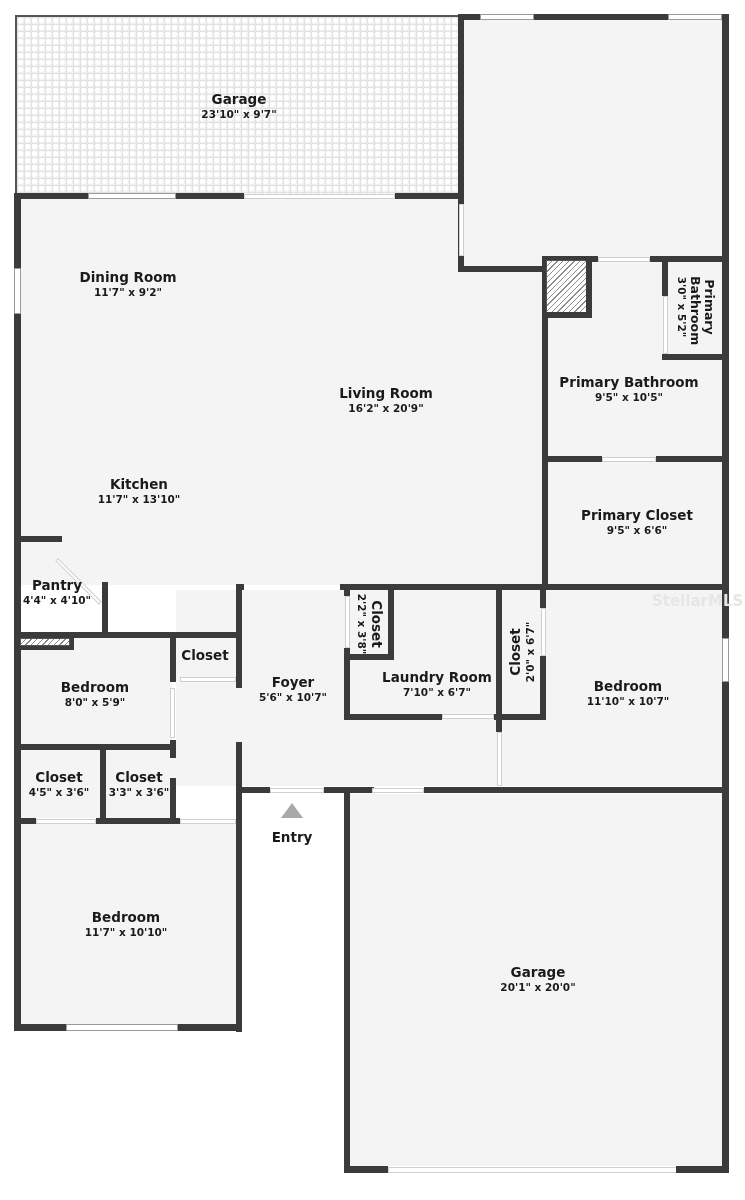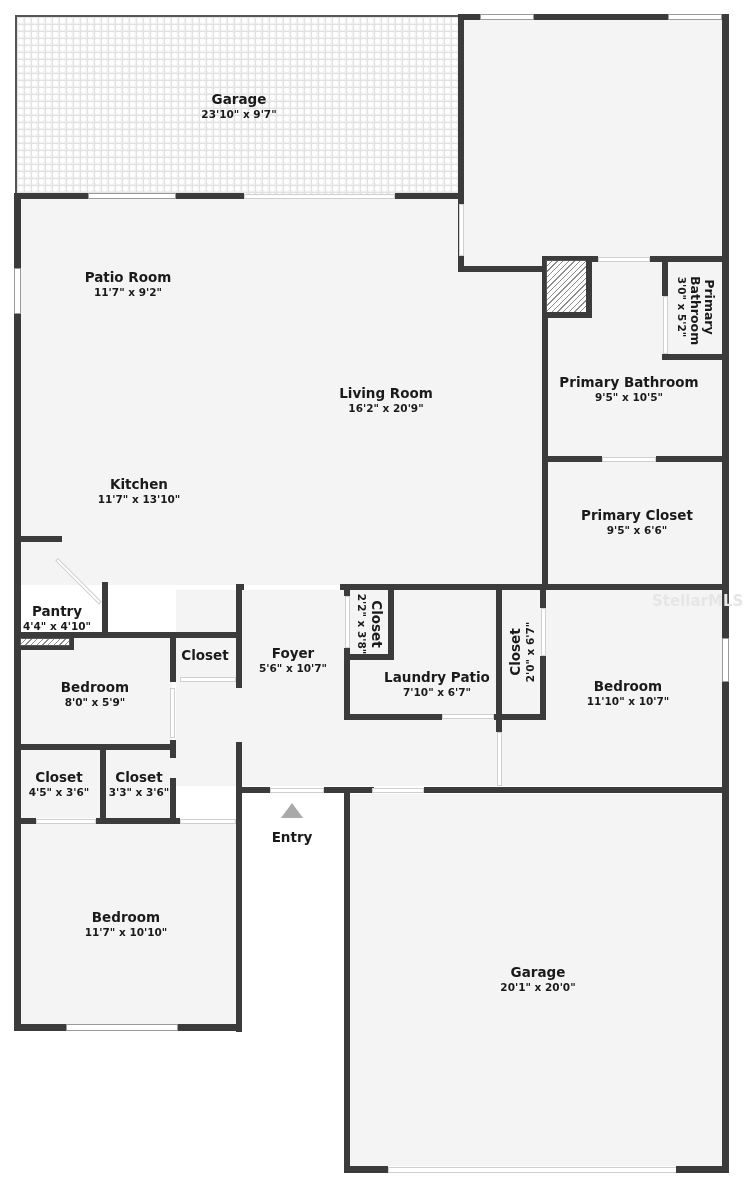--- a/index.html
+++ b/index.html
@@ -130,21 +130,21 @@
   <div class="win" style="left:66px;top:1024px;width:112px;height:7px;"></div>
   <div class="opening" style="left:598px;top:257px;width:52px;height:5px;"></div>
   <div class="opening" style="left:663px;top:296px;width:5px;height:58px;"></div>
   <div class="opening" style="left:602px;top:457px;width:54px;height:5px;"></div>
 
   <div class="label" style="left:239px;top:106px;">
     <span class="name">Garage</span>
     <span class="dim">23'10" x 9'7"</span>
   </div>
   <div class="label" style="left:128px;top:284px;">
-    <span class="name">Patio Room</span>
+    <span class="name">Dining Room</span>
     <span class="dim">11'7" x 9'2"</span>
   </div>
   <div class="label" style="left:386px;top:400px;">
     <span class="name">Living Room</span>
     <span class="dim">16'2" x 20'9"</span>
   </div>
   <div class="label vert-cw" style="left:696px;top:307px;">
     <span class="name" style="white-space:normal;width:62px;margin:0 auto;font-size:12.5px;line-height:1.1;">Primary Bathroom</span>
     <span class="dim">3'0" x 5'2"</span>
   </div>
@@ -153,37 +153,37 @@
     <span class="dim">9'5" x 10'5"</span>
   </div>
   <div class="label" style="left:139px;top:491px;">
     <span class="name">Kitchen</span>
     <span class="dim">11'7" x 13'10"</span>
   </div>
   <div class="label" style="left:637px;top:522px;">
     <span class="name">Primary Closet</span>
     <span class="dim">9'5" x 6'6"</span>
   </div>
-  <div class="label" style="left:57px;top:618px;">
+  <div class="label" style="left:57px;top:592px;">
     <span class="name">Pantry</span>
     <span class="dim">4'4" x 4'10"</span>
   </div>
   <div class="label vert-cw" style="left:370px;top:624px;">
     <span class="name">Closet</span>
     <span class="dim">2'2" x 3'8"</span>
   </div>
   <div class="label" style="left:205px;top:655px;">
     <span class="name">Closet</span>
   </div>
-  <div class="label" style="left:293px;top:660px;">
+  <div class="label" style="left:293px;top:689px;">
     <span class="name">Foyer</span>
     <span class="dim">5'6" x 10'7"</span>
   </div>
   <div class="label" style="left:437px;top:684px;">
-    <span class="name">Laundry Patio</span>
+    <span class="name">Laundry Room</span>
     <span class="dim">7'10" x 6'7"</span>
   </div>
   <div class="label vert-ccw" style="left:522px;top:652px;">
     <span class="name">Closet</span>
     <span class="dim">2'0" x 6'7"</span>
   </div>
   <div class="label" style="left:628px;top:693px;">
     <span class="name">Bedroom</span>
     <span class="dim">11'10" x 10'7"</span>
   </div>

